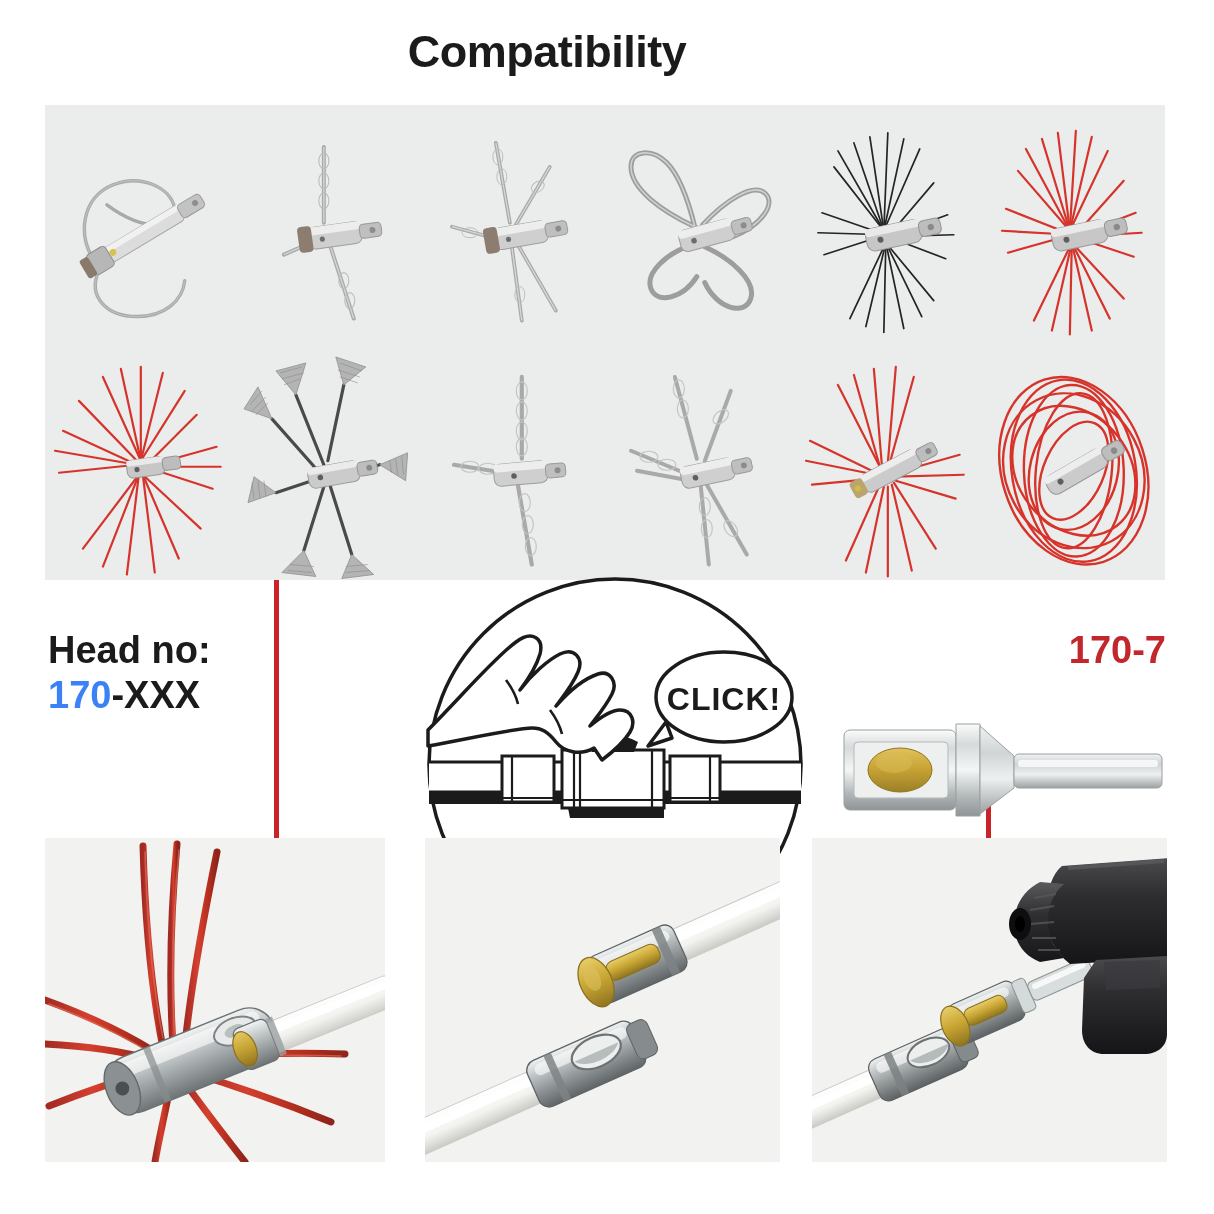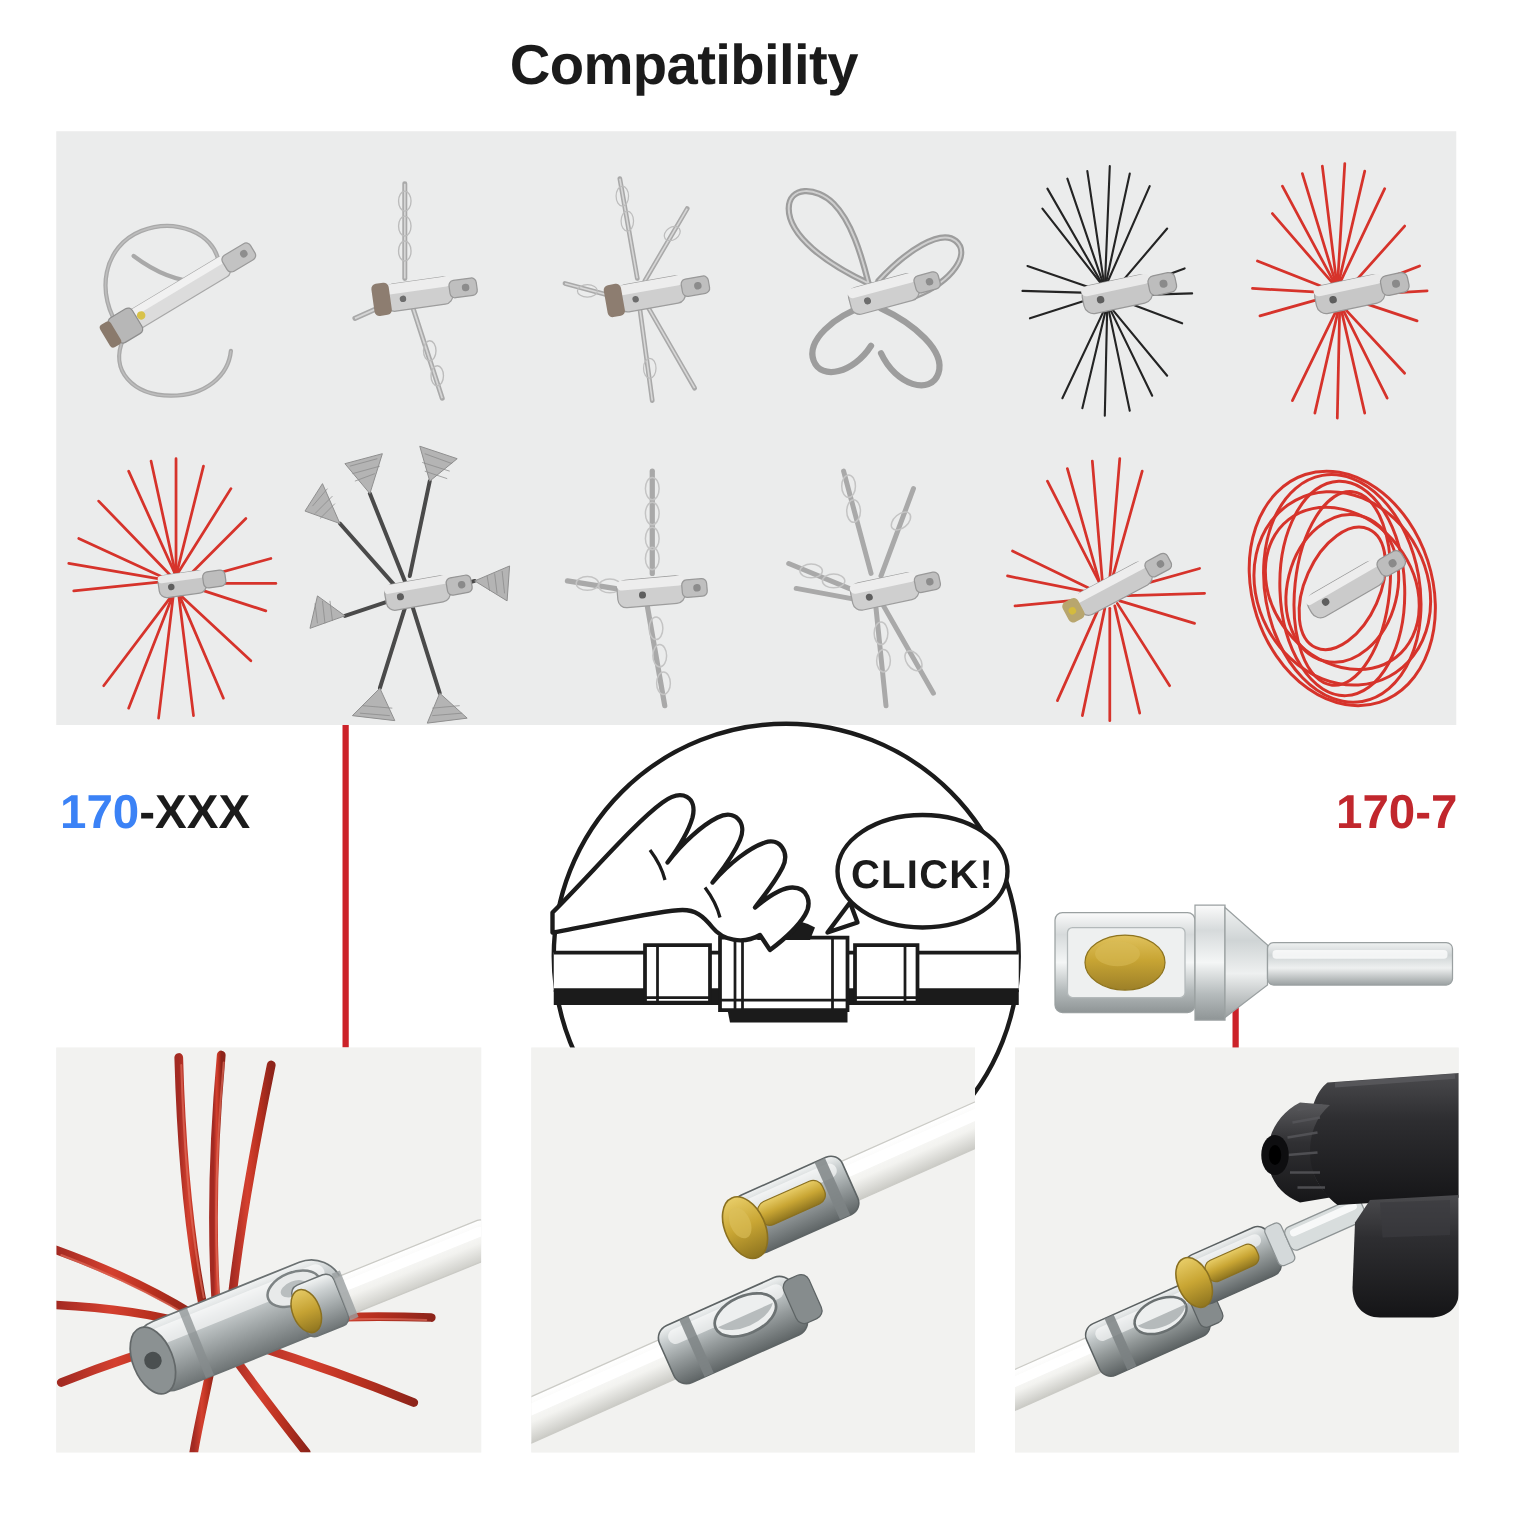--- a/index.html
+++ b/index.html
@@ -38,21 +38,21 @@
   
   .red-line-left{
     position:absolute;left:274px;top:580px;width:5px;height:258px;background:#cc2229;
   }
   .red-line-right{
     position:absolute;left:986px;top:800px;width:5px;height:40px;background:#cc2229;
   }
 
   
   .click-circle{
-    position:absolute;left:434px;top:570px;width:390px;height:390px;text-decoration:underline;
+    position:absolute;left:420px;top:570px;width:390px;height:390px;text-decoration:underline;
   }
 
   
   .adapter-hero{position:absolute;left:838px;top:718px;width:330px;height:110px;}
 
   
   .photo{position:absolute;background:#f0f0f0;overflow:hidden;}
   .photo svg{position:absolute;left:0;top:0;width:100%;height:100%;}
   .photo-left{left:45px;top:838px;width:340px;height:324px;}
   .photo-mid{left:425px;top:838px;width:355px;height:324px;}
@@ -422,20 +422,21 @@
           <rect x="130" y="123" width="22" height="15" rx="5" fill="#bdbdbd" stroke="#959595" stroke-width="1"></rect>
           <circle cx="142" cy="131" r="3.2" fill="#8a8a8a"></circle>
         </g>
       </svg>
     </div>
 
   </div>
 </div>
 
 <div class="head-label">
+  <div>Head no:</div>
   <div><span class="num">170</span><span>-XXX</span></div>
 </div>
 
 <div class="drill-label">
   <div class="num">170-7</div>
 </div>
 
 <div class="red-line-left"></div>
 <div class="red-line-right"></div>
 

